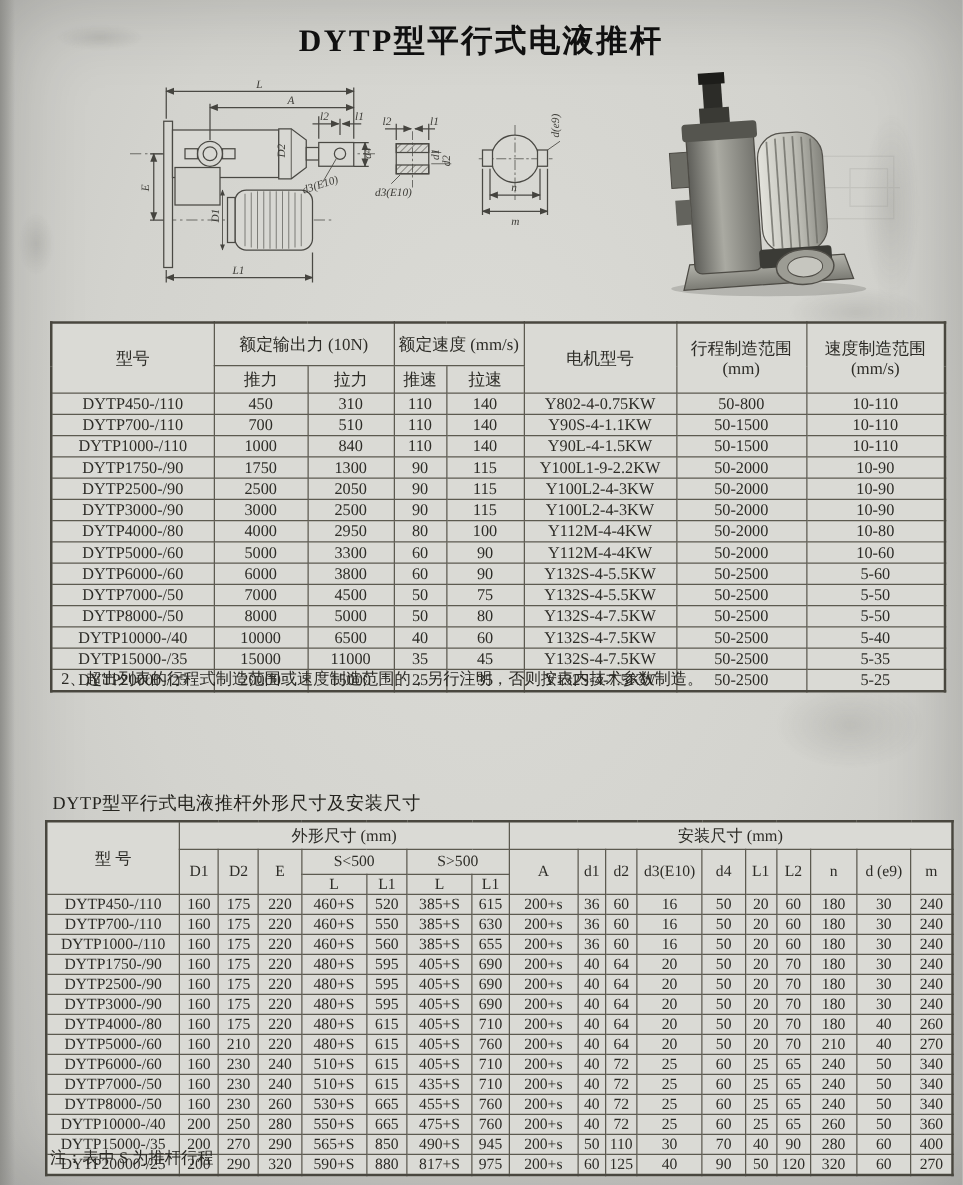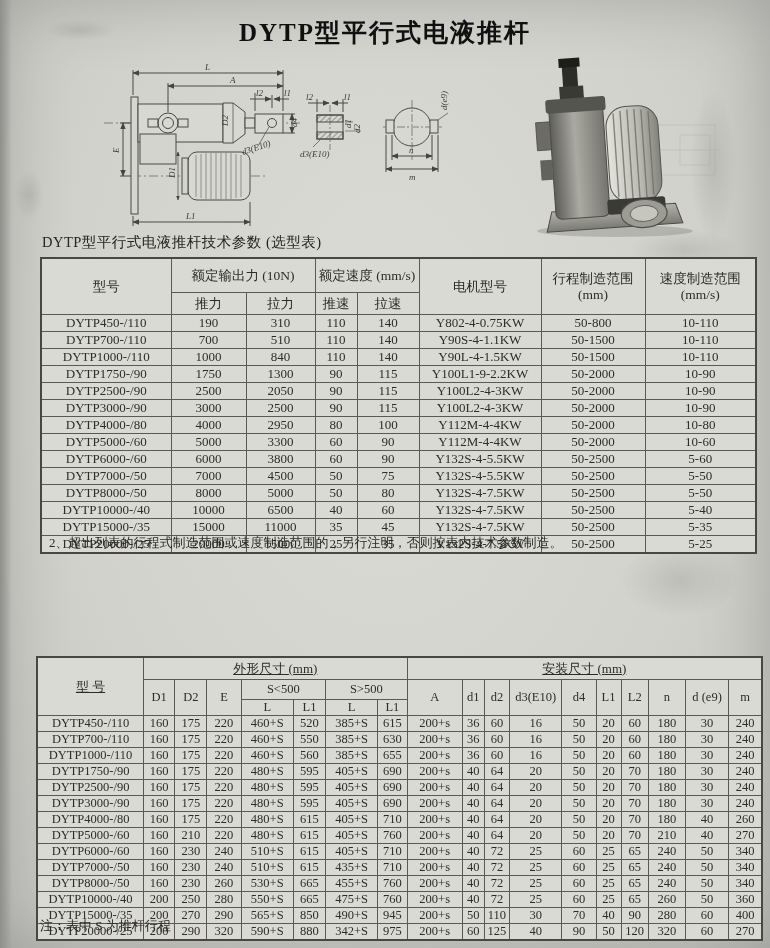--- a/index.html
+++ b/index.html
@@ -34,21 +34,21 @@
 
   .t1{position:absolute;top:257px;left:40px;width:715px;font-size:13px;}
   .t1 th{font-size:13.5px;font-weight:normal;}
   .t1 thead tr:first-child th{height:33px;}
   .t1 thead tr:last-child th{height:21px;font-family:Liberation Mono, monospace;}
   .t1 td{height:14px;font-size:13px;}
   .twoline div{line-height:1.18;}
 
   .t2{position:absolute;top:656px;left:36px;width:727px;font-size:12.5px;}
   .t2 th{font-size:12.5px;font-weight:normal;}
-  .t2 thead tr:nth-child(1) th{height:21px;font-size:13px;text-decoration:underline;}
+  .t2 thead tr:nth-child(1) th{height:21px;font-size:13px;}
   .t2 thead tr:nth-child(2) th{height:19px;}
   .t2 thead tr:nth-child(3) th{height:15px;}
   .t2 td{height:13px;font-size:12.5px;}
 
   .notes{position:absolute;top:533px;left:40px;width:708px;
          font-size:13px;line-height:1.5;color:#2a2924;}
   .note-first{white-space:nowrap;}
   .note-rest{margin-left:9px;padding-left:26px;text-indent:-26px;}
 
   .footnote{position:absolute;top:917px;left:40px;font-size:13px;color:#2a2924;}
@@ -244,21 +244,20 @@
         </g>
 
         <rect x="84" y="144" width="58" height="15" rx="3" fill="#3b3b36"></rect>
 
         <ellipse cx="120" cy="160" rx="23" ry="14" fill="#9c9c94" stroke="#504e48" stroke-width="1.2"></ellipse>
         <ellipse cx="120" cy="160" rx="14" ry="8" fill="#c6c6bf" stroke="#504e48" stroke-width="0.8"></ellipse>
       </g>
     </svg>
   </div>
 
-  <div class="sec-title sec1">DYTP型平行式电液推杆技术参数 (选型表)</div>
 
   <table class="t1">
     <colgroup>
       <col style="width:130px">
         <col style="width:75px">
         <col style="width:69px">
       <col style="width:42px">
         <col style="width:62px">
         <col style="width:122px">
       <col style="width:104px">
@@ -282,21 +281,21 @@
       <tr>
         <th>推力</th>
         <th>拉力</th>
         <th>推速</th>
         <th>拉速</th>
       </tr>
     </thead>
     <tbody>
         <tr>
           <td>DYTP450-/110</td>
-          <td>190</td>
+          <td>450</td>
           <td>310</td>
           <td>110</td>
           <td>140</td>
           <td>Y802-4-0.75KW</td>
           <td>50-800</td>
           <td>10-110</td>
         </tr>
         <tr>
           <td>DYTP700-/110</td>
           <td>700</td>
@@ -427,20 +426,21 @@
           <td>50-2500</td>
           <td>5-25</td>
         </tr>
       </tbody>
   </table>
 
   <div class="notes">
     <div class="note-rest">2、超出列表的行程式制造范围或速度制造范围的，另行注明，否则按表内技术参数制造。</div>
   </div>
 
+  <div class="sec-title sec2">DYTP型平行式电液推杆外形尺寸及安装尺寸</div>
 
   <table class="t2">
     <colgroup>
       <col style="width:106px">
         <col style="width:31px">
         <col style="width:32px">
         <col style="width:34px">
       <col style="width:52px">
         <col style="width:32px">
         <col style="width:52px">
@@ -747,21 +747,21 @@
           <td>60</td>
           <td>400</td>
         </tr>
         <tr>
           <td>DYTP20000-/25</td>
           <td>200</td>
           <td>290</td>
           <td>320</td>
           <td>590+S</td>
           <td>880</td>
-          <td>342+S</td>
+          <td>817+S</td>
           <td>975</td>
           <td>200+s</td>
           <td>60</td>
           <td>125</td>
           <td>40</td>
           <td>90</td>
           <td>50</td>
           <td>120</td>
           <td>320</td>
           <td>60</td>

